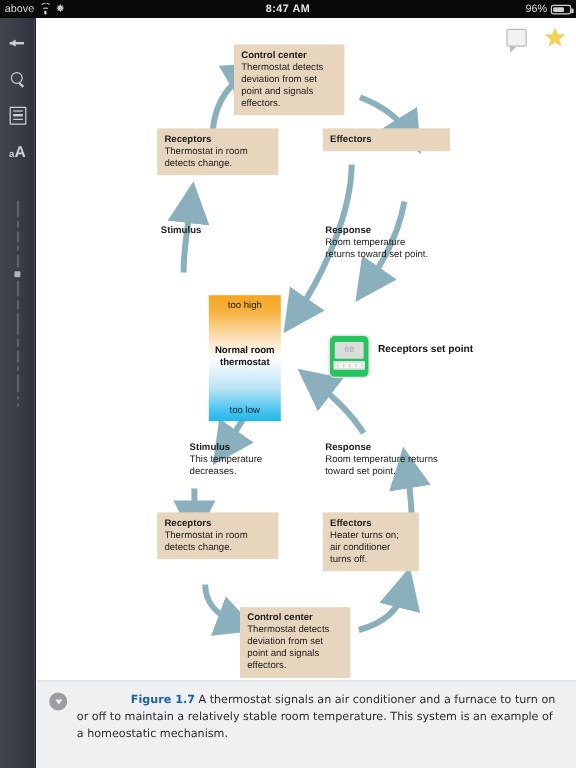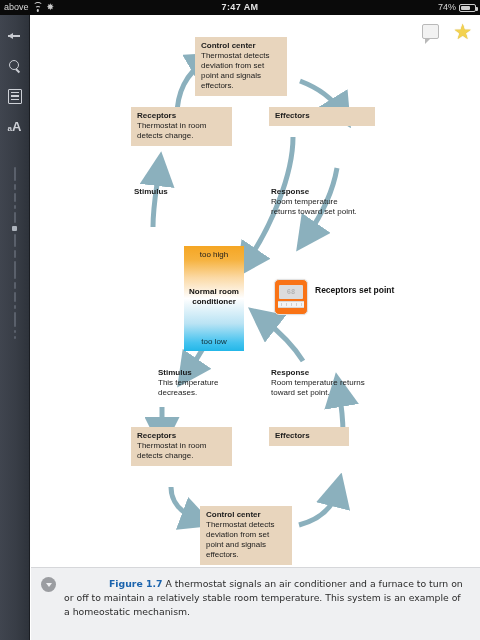--- a/index.html
+++ b/index.html
@@ -92,36 +92,36 @@
   #diagram { position: absolute; top: 0; left: 0; width: 449px; height: 552px; }
   #arrows { position: absolute; top: 0; left: 0; width: 449px; height: 552px; }
 
   .box { position: absolute; background: #e8d5bd; padding: 4px 6px 5px 6px;
          font-size: 8px; line-height: 1.24; color: #1b1b1b; }
   .box .hd { font-weight: bold; display: block; }
   .lbl { position: absolute; font-size: 8px; line-height: 1.28; color: #1b1b1b; }
   .lbl .hd { font-weight: bold; display: block; }
 
   
-  #tempbox { position: absolute; left: 153px; top: 231px; width: 60px; height: 105px;
+  #tempbox { position: absolute; left: 143px; top: 231px; width: 60px; height: 105px;
       background: linear-gradient(to bottom,
         #f5a623 0%, #f6b23e 13%, #fbd9a4 30%, #fdf3e4 44%,
         #ffffff 50%, #eaf6fb 57%, #b9e3f4 74%, #45c3ef 92%, #23b7e8 100%);
       border: 0; text-decoration: underline; }
   #tempbox .t-top { position: absolute; top: 4px; left: 0; width: 100%;
       text-align: center; font-size: 8px; color: #1b1b1b; }
   #tempbox .t-mid { position: absolute; top: 41px; left: 0; width: 100%;
       text-align: center; font-size: 8px; font-weight: bold; color: #111;
       line-height: 1.25; }
   #tempbox .t-bot { position: absolute; bottom: 5px; left: 0; width: 100%;
       text-align: center; font-size: 8px; color: #0d2b33; }
 
   
   #thermo-dev { position: absolute; left: 243px; top: 264px; width: 34px; height: 36px;
-      background: #f97316; border: 1.2px solid #e2e2e2; border-radius: 5px;
+      background: #22c55e; border: 1.2px solid #e2e2e2; border-radius: 5px;
       box-shadow: 0 0 2px rgba(0,0,0,.08); }
   #thermo-dev .scr { position: absolute; left: 4px; top: 5px; right: 4px; height: 14px;
       background: #dcdcdc; border-radius: 1px; display: flex; align-items: center;
       justify-content: center; font-size: 7px; color: #b4b4b4; font-weight: bold;
       font-family: "Liberation Mono", monospace; }
   #thermo-dev .bar { position: absolute; left: 3px; right: 3px; top: 21px; height: 7px;
       background: #f3f3f3; border-top: 1px solid #d6d6d6;
       border-bottom: 1px solid #d6d6d6; }
   #thermo-dev .bar i { position: absolute; top: 1px; width: 1px; height: 3px;
       background: #cfcfcf; }
@@ -149,23 +149,23 @@
   <div id="statusbar">
     <div id="sb-left">
       <span>above</span>
       <span class="wifi-ic">
           <i></i>
           <i></i>
           <i></i>
         </span>
       <span class="sync-ic">✸</span>
     </div>
-    <div id="sb-center">7:47 AM</div>
+    <div id="sb-center">8:47 AM</div>
     <div id="sb-right">
-      <span>74%</span>
+      <span>96%</span>
       <span class="batt">
           <i style="width:9px"></i>
         </span>
     </div>
   </div>
 
   <div id="sidebar">
     <div class="sb-btn" id="sb-back">
       <span class="arrow-left"></span>
     </div>
@@ -259,20 +259,21 @@
         <span class="hd">Effectors</span>
       </div>
 
       <div class="box" style="left:100px; top:412px; width:101px;">
         <span class="hd">Receptors</span>
         <span>Thermostat in room detects change.</span>
       </div>
 
       <div class="box" style="left:238px; top:412px; width:80px;">
         <span class="hd">Effectors</span>
+        <span>Heater turns on; air conditioner turns off.</span>
       </div>
 
       <div class="box" style="left:169px; top:491px; width:92px;">
         <span class="hd">Control center</span>
         <span>Thermostat detects deviation from set point and signals effectors.</span>
       </div>
 
       <div class="lbl" style="left:103px; top:172px; width:110px;">
         <span class="hd">Stimulus</span>
       </div>
@@ -287,21 +288,21 @@
         <span>This temperature decreases.</span>
       </div>
 
       <div class="lbl" style="left:240px; top:353px; width:110px;">
         <span class="hd">Response</span>
         <span>Room temperature returns toward set point.</span>
       </div>
 
       <div id="tempbox">
         <span class="t-top">too high</span>
-        <span class="t-mid">Normal room conditioner</span>
+        <span class="t-mid">Normal room thermostat</span>
         <span class="t-bot">too low</span>
       </div>
 
       <div id="thermo-dev">
         <span class="scr">68</span>
         <span class="bar">
           <i style="left:3px"></i>
             <i style="left:8px"></i>
             <i style="left:13px"></i>
           <i style="left:18px"></i>

